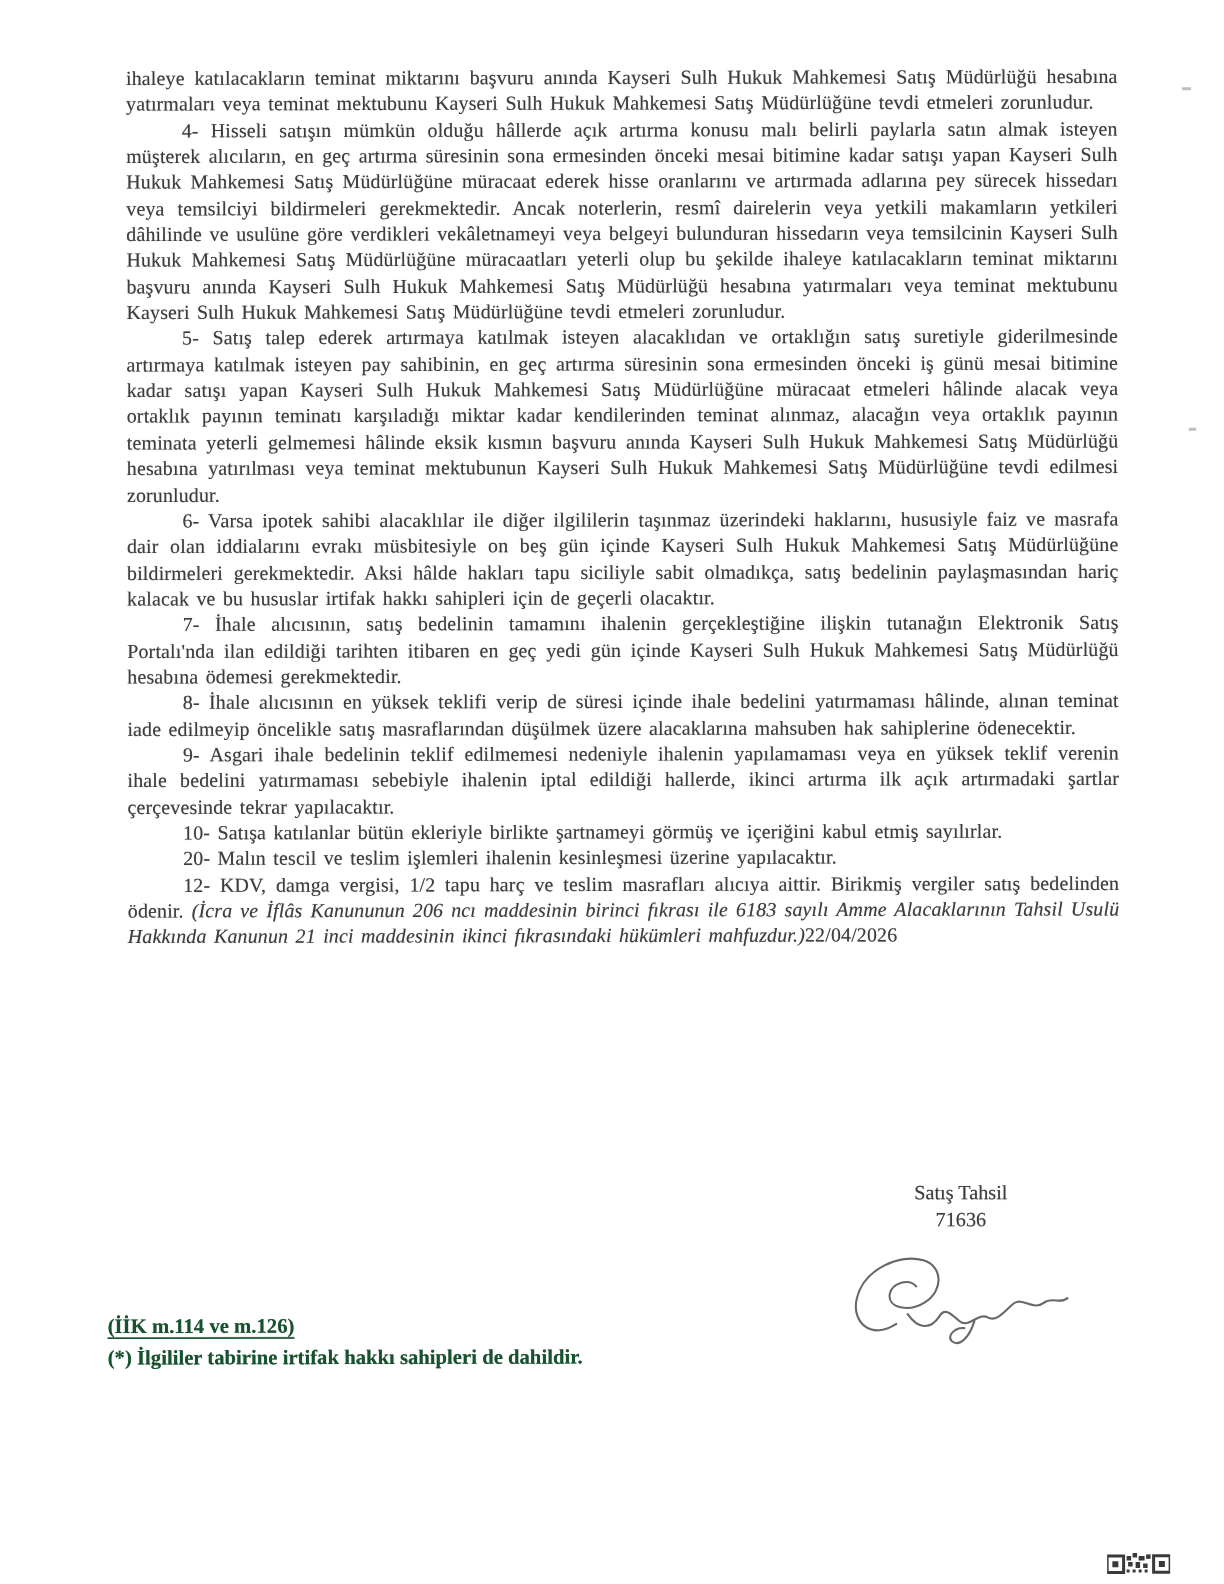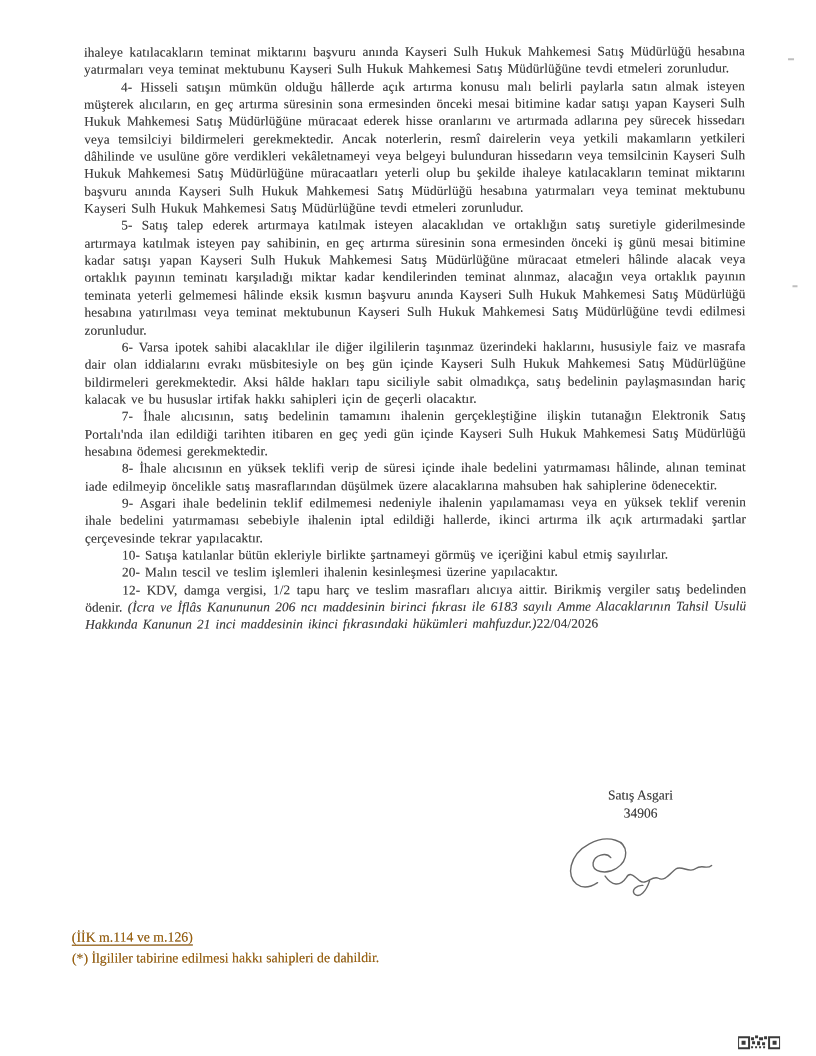--- a/index.html
+++ b/index.html
@@ -45,25 +45,25 @@
     position: absolute;
     left: 560px;
     top: 830px;
     width: 160px;
     height: 80px;
     transform: rotate(-4deg);
   }
   .footer-block {
     position: absolute;
     left: 71px;
-    top: 926px;
+    top: 873px;
     font-size: 13.8px;
     line-height: 21px;
-    font-weight: normal;
-    color: #a16207;
+    font-weight: bold;
+    color: #14532d;
     text-shadow: 0 0 0.5px rgba(60,60,60,0.6);
   }
   .footer-line1 {
     text-decoration: underline;
     text-underline-offset: 3px;
   }
   .barcode {
     position: absolute;
     left: 737px;
     top: 1036px;
@@ -90,31 +90,31 @@
       <p class="para indent"><span class="normal">6- Varsa ipotek sahibi alacaklılar ile diğer ilgililerin taşınmaz üzerindeki haklarını, hususiyle faiz ve masrafa dair olan iddialarını evrakı müsbitesiyle on beş gün içinde Kayseri Sulh Hukuk Mahkemesi Satış Müdürlüğüne bildirmeleri gerekmektedir. Aksi hâlde hakları tapu siciliyle sabit olmadıkça, satış bedelinin paylaşmasından hariç kalacak ve bu hususlar irtifak hakkı sahipleri için de geçerli olacaktır.</span></p>
       <p class="para indent"><span class="normal">7- İhale alıcısının, satış bedelinin tamamını ihalenin gerçekleştiğine ilişkin tutanağın Elektronik Satış Portalı'nda ilan edildiği tarihten itibaren en geç yedi gün içinde Kayseri Sulh Hukuk Mahkemesi Satış Müdürlüğü hesabına ödemesi gerekmektedir.</span></p>
       <p class="para indent"><span class="normal">8- İhale alıcısının en yüksek teklifi verip de süresi içinde ihale bedelini yatırmaması hâlinde, alınan teminat iade edilmeyip öncelikle satış masraflarından düşülmek üzere alacaklarına mahsuben hak sahiplerine ödenecektir.</span></p>
       <p class="para indent"><span class="normal">9- Asgari ihale bedelinin teklif edilmemesi nedeniyle ihalenin yapılamaması veya en yüksek teklif verenin ihale bedelini yatırmaması sebebiyle ihalenin iptal edildiği hallerde, ikinci artırma ilk açık artırmadaki şartlar çerçevesinde tekrar yapılacaktır.</span></p>
       <p class="para indent"><span class="normal">10- Satışa katılanlar bütün ekleriyle birlikte şartnameyi görmüş ve içeriğini kabul etmiş sayılırlar.</span></p>
       <p class="para indent"><span class="normal">20- Malın tescil ve teslim işlemleri ihalenin kesinleşmesi üzerine yapılacaktır.</span></p>
       <p class="para indent"><span class="normal">12-  KDV, damga vergisi, 1/2 tapu harç ve teslim masrafları alıcıya aittir. Birikmiş vergiler satış bedelinden ödenir. </span><span class="italic">(İcra ve İflâs Kanununun 206 ncı maddesinin birinci fıkrası ile 6183 sayılı Amme Alacaklarının Tahsil Usulü Hakkında Kanunun 21 inci maddesinin ikinci fıkrasındaki hükümleri mahfuzdur.)</span><span class="normal">22/04/2026</span></p>
     </div>
 
   <div class="signature-block">
-    <div>Satış Asgari</div>
-    <div>34906</div>
+    <div>Satış Tahsil</div>
+    <div>71636</div>
   </div>
 
   <svg class="signature-scribble" viewBox="0 0 160 80" xmlns="http://www.w3.org/2000/svg">
     <path d="M36,50 C18,60 6,46 11,31 C17,12 42,3 57,9 C70,14 69,30 56,37 C45,43 31,39 33,30 C35,22 47,20 51,26 M44,44 C50,54 58,56 65,47 C69,41 73,46 78,51 C84,57 91,46 97,50 C103,54 109,46 115,42 C121,38 128,48 135,43 C141,39 146,45 151,41 M88,52 C84,62 77,69 72,64 C69,60 75,55 81,56" stroke="#4d4d4d" fill="none" stroke-width="1.4" stroke-linecap="round" opacity="0.85"></path>
   </svg>
 
   <div class="footer-block">
     <div class="footer-line1">(İİK m.114 ve m.126)</div>
-    <div class="footer-line2">(*) İlgililer tabirine edilmesi hakkı sahipleri de dahildir.</div>
+    <div class="footer-line2">(*) İlgililer tabirine irtifak hakkı sahipleri de dahildir.</div>
   </div>
 
   <svg class="barcode" viewBox="0 0 42 15" xmlns="http://www.w3.org/2000/svg">
     <g fill="#3a3a3a">
       <rect x="0" y="2" width="11" height="11" fill="none" stroke="#3a3a3a" stroke-width="2"></rect>
       <rect x="3.5" y="5.5" width="4" height="4"></rect>
       <rect x="31" y="2" width="11" height="11" fill="none" stroke="#3a3a3a" stroke-width="2"></rect>
       <rect x="34.5" y="5.5" width="4" height="4"></rect>
       <rect x="13" y="2" width="3" height="3"></rect>
       <rect x="17" y="0" width="3" height="3"></rect>

